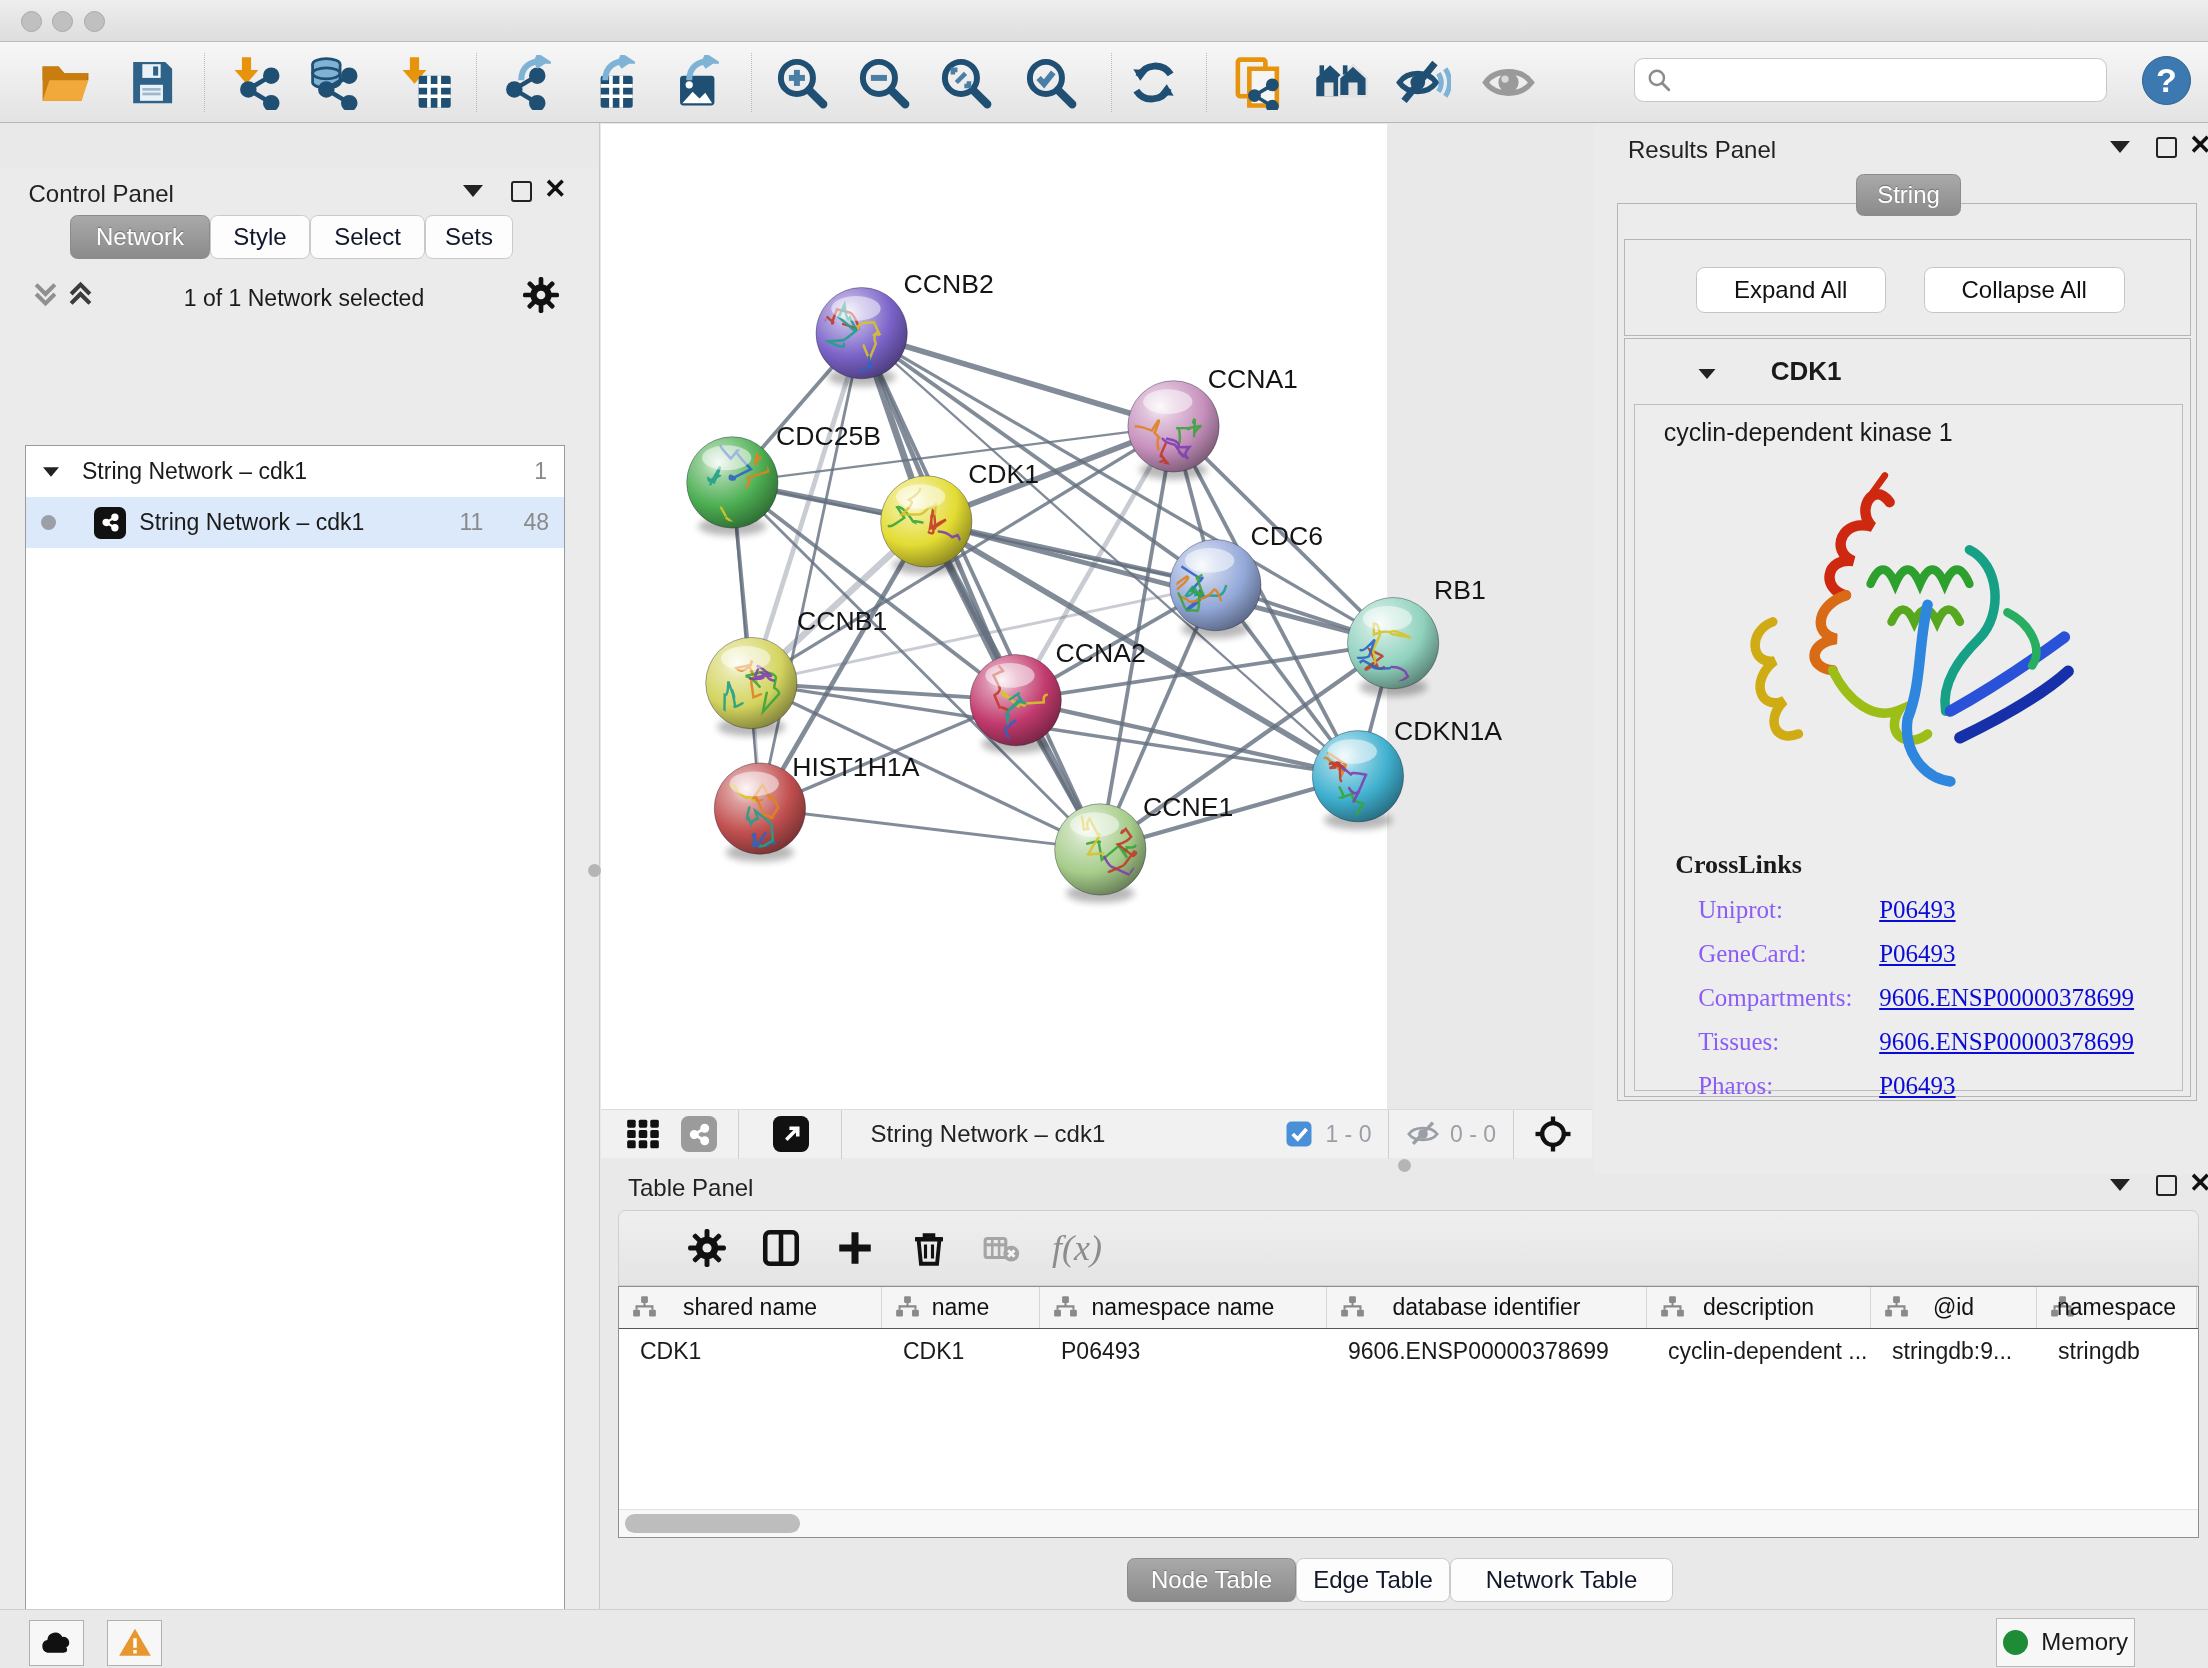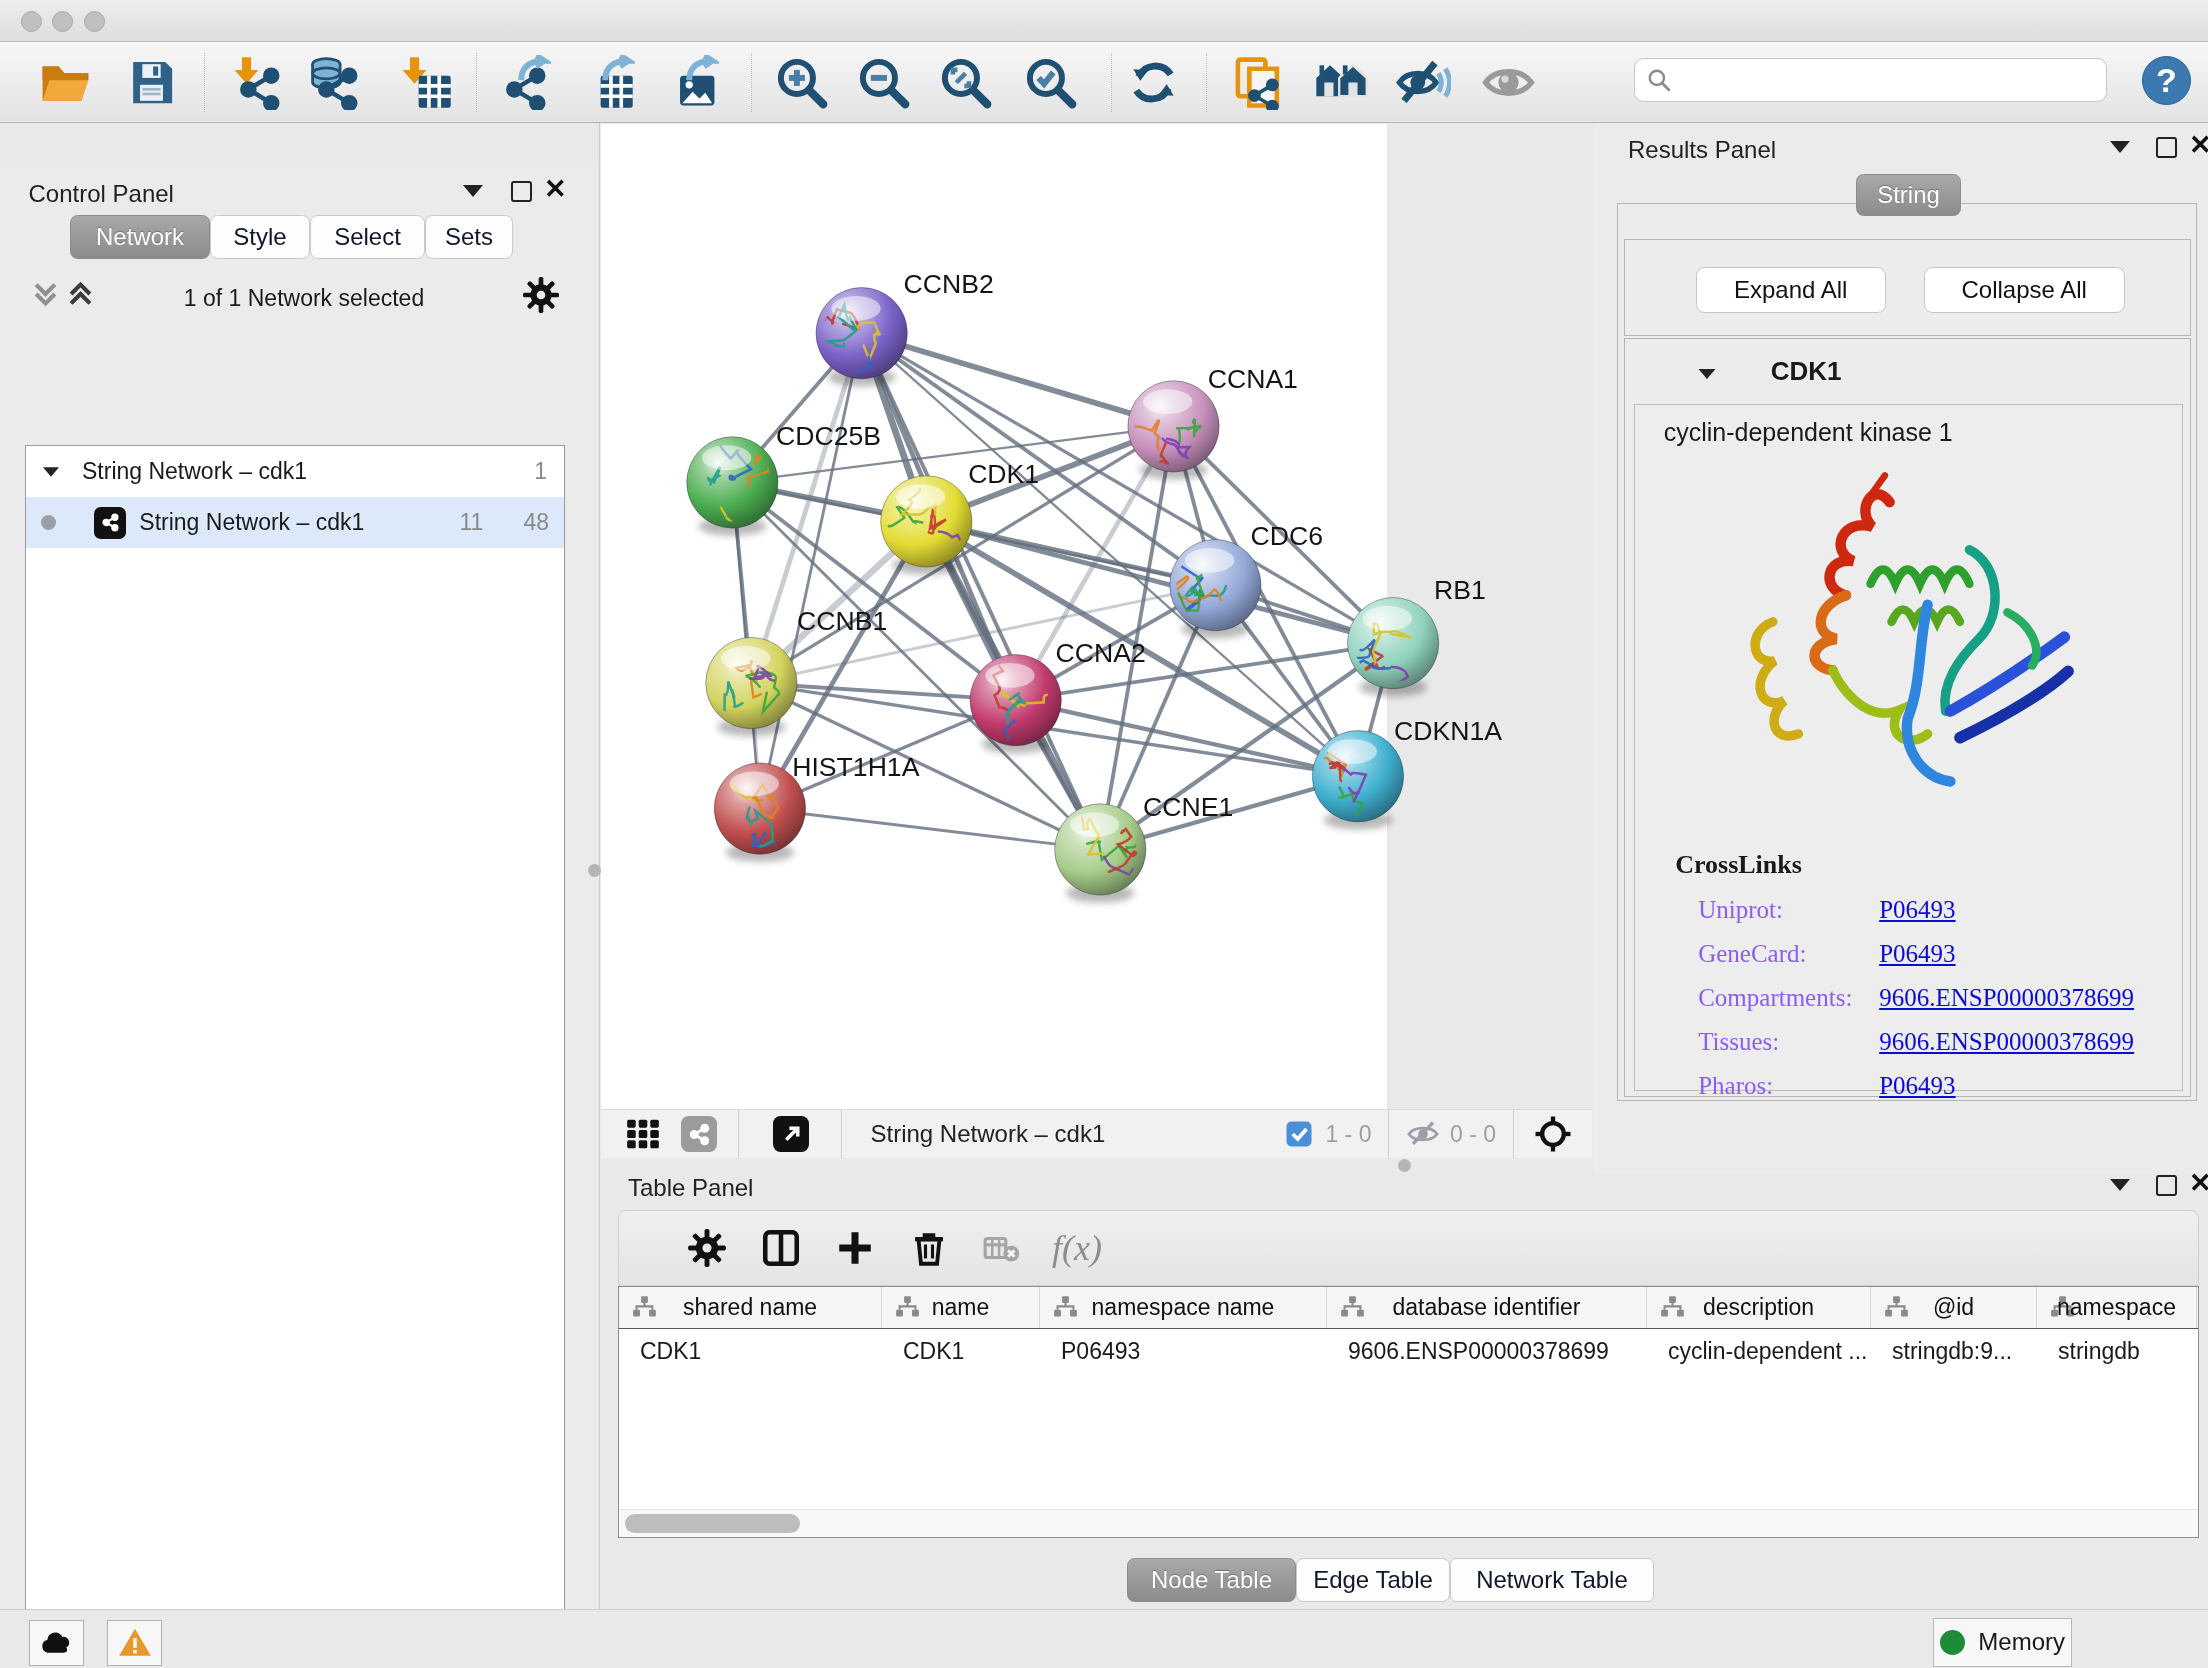--- a/index.html
+++ b/index.html
@@ -894,34 +894,34 @@
         <div class="td" style="width: 160px;">stringdb</div>
       </div>
     </div>
   <div class="hscroll">
       <div class="hthumb"></div>
     </div>
 </div>
 
 <div class="abs tab sel" style="left:1127px; top:1558px; width:169px;">Node Table</div>
 <div class="abs tab" style="left:1296px; top:1558px; width:154px;">Edge Table</div>
-<div class="abs tab" style="left:1450px; top:1558px; width:204px;border-radius:6px;">Network Table</div>
+<div class="abs tab" style="left:1450px; top:1558px; width:223px;">Network Table</div>
 
 <div class="abs bottom-status">
   <div class="abs sq-btn" style="left:28.5px; top:9.5px;">
     <svg width="38" height="38" viewBox="0 0 24 24">
       <path d="M7 18 a4 4 0 0 1 -0.5 -7.9 A5 5 0 0 1 16 8.2 A3.6 3.6 0 0 1 17.5 15.3 L17 18 Z" fill="#111"></path>
       <rect x="5" y="14.5" width="14" height="3.5" rx="1.75" fill="#111"></rect>
     </svg>
   </div>
   <div class="abs sq-btn" style="left:107px; top:9.5px;">
     <svg width="38" height="38" viewBox="0 0 24 24">
       <path d="M12 3 L22 20 H2 Z" fill="#e8962e"></path>
       <rect x="10.9" y="9" width="2.2" height="6" fill="#fff"></rect>
       <rect x="10.9" y="16.4" width="2.2" height="2.2" fill="#fff"></rect>
     </svg>
   </div>
-  <div class="abs mem-btn" style="left:1933px; top:7.6px;">
+  <div class="abs mem-btn" style="left:1996px; top:7.6px;">
     <span class="dot-green"></span>
     <span>Memory</span>
   </div>
 </div>
 
 
 </body></html>

